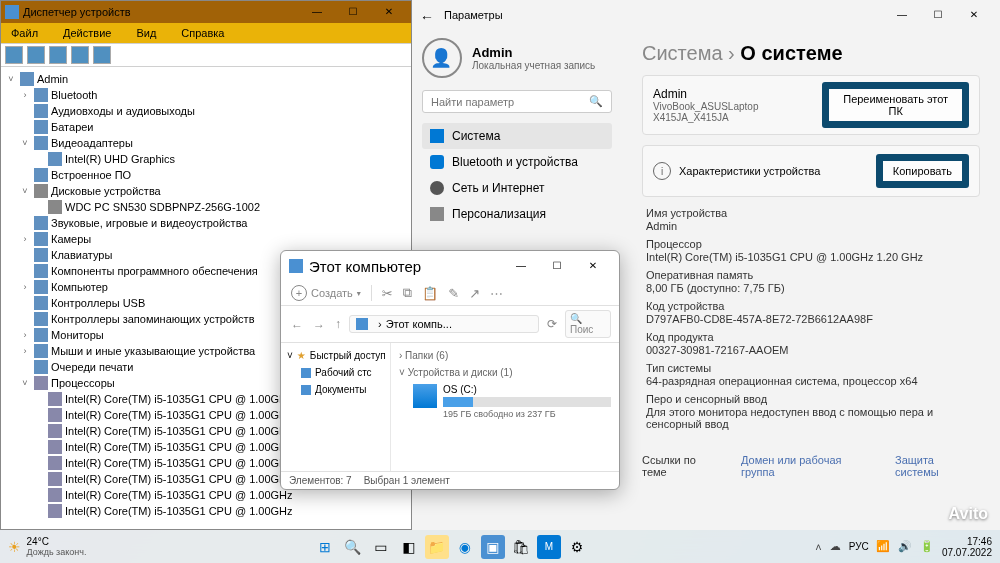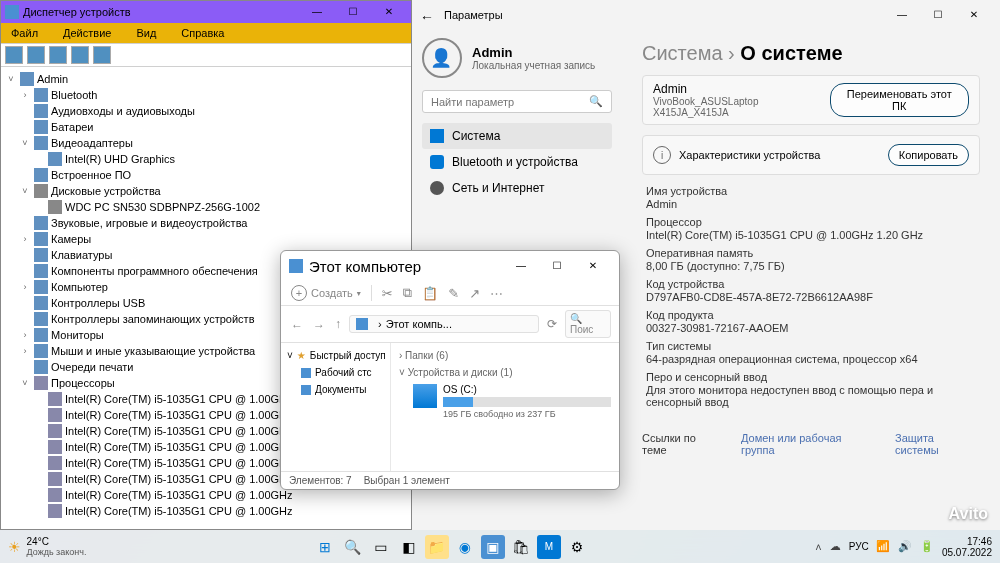--- a/index.html
+++ b/index.html
@@ -1,20 +1,20 @@
 <!DOCTYPE html>
 <html><head>
 <meta charset="utf-8">
 <style>
 * { margin: 0; padding: 0; box-sizing: border-box; font-family: 'Segoe UI', sans-serif; }
 body { width: 1000px; height: 563px; overflow: hidden; background: linear-gradient(135deg, #a8c5d0 0%, #e8d5e0 30%, #f5e8d0 50%, #d8e8d5 70%, #a8d5e0 100%); position: relative; font-size: 11px; color: #000; }
 
 
 .devmgr { position: absolute; top: 0; left: 0; width: 412px; height: 530px; background: #fff; border: 1px solid #888; display: flex; flex-direction: column; }
-.devmgr-title { height: 22px; display: flex; align-items: center; padding: 0 4px; background: #8b5cf6; }
+.devmgr-title { height: 22px; display: flex; align-items: center; padding: 0 4px; background: #a16207; }
 .devmgr-title-icon { width: 14px; height: 14px; background: #4a90d2; margin-right: 4px; }
 .devmgr-title-text { flex: 1; font-size: 11px; }
 .win-btns { display: flex; }
 .win-btn { width: 36px; height: 20px; text-align: center; font-size: 10px; line-height: 20px; cursor: pointer; }
 .devmgr-menu { display: flex; gap: 17px; padding: 2px 6px; background: #eab308; font-size: 11px; border-bottom: 1px solid #d0d0d0; }
 .devmgr-menu span { padding: 2px 4px; cursor: pointer; }
 .devmgr-toolbar { display: flex; gap: 4px; padding: 2px 4px; border-bottom: 1px solid #d0d0d0; }
 .tb-icon { width: 18px; height: 18px; background: #5090c0; border: 1px solid #aaa; }
 .tree { flex: 1; overflow: auto; padding: 4px; background: #fff; }
 .tree-node { display: flex; align-items: center; padding: 1px 0; min-height: 16px; white-space: nowrap; font-size: 11px; }
@@ -44,21 +44,21 @@
 .ni-sys { background: #0078d4; }
 .ni-bt { background: #0078d4; border-radius: 3px; }
 .ni-net { background: #555; border-radius: 50%; }
 .ni-pers { background: #888; }
 .settings-main { flex: 1; padding: 12px 20px; overflow: auto; }
 .breadcrumb { font-size: 20px; margin-bottom: 10px; }
 .bc-light { color: #888; }
 .device-hdr { display: flex; justify-content: space-between; align-items: center; border: 1px solid #ddd; border-radius: 4px; padding: 6px 10px; margin-bottom: 10px; background: #f8f8f8; }
 .dev-name { font-size: 12px; }
 .dev-model { font-size: 10px; color: #666; }
-.btn-outline { border: 1px solid #0c4a6e; background: #fdfdfd; padding: 4px 10px; border-radius: 14px; font-size: 11px; cursor: pointer; }
+.btn-outline { border: 7px solid #0c4a6e; background: #fdfdfd; padding: 4px 10px; border-radius: 3px; font-size: 11px; cursor: pointer; }
 .spec-hdr { display: flex; justify-content: space-between; align-items: center; border: 1px solid #ddd; border-radius: 4px; padding: 8px 10px; margin-bottom: 6px; background: #f8f8f8; }
 .spec-hdr-left { display: flex; align-items: center; gap: 8px; }
 .info-icon { width: 18px; height: 18px; border: 1.5px solid #666; border-radius: 50%; display: flex; align-items: center; justify-content: center; font-size: 10px; color: #666; }
 .spec-list { padding: 4px 4px 10px 4px; }
 .spec-row { margin-bottom: 6px; }
 .spec-label { font-size: 11px; color: #333; }
 .spec-val { font-size: 11px; color: #333; margin-top: 1px; }
 .links-row { display: flex; gap: 18px; font-size: 11px; margin-top: 8px; }
 .links-row .lbl { color: #333; }
 .links-row a { color: #4a6fb0; text-decoration: none; cursor: pointer; }
@@ -302,20 +302,24 @@
           <span>Система</span>
         </div>
       <div class="nav-item">
           <span class="nav-icon ni-bt"></span>
           <span>Bluetooth и устройства</span>
         </div>
       <div class="nav-item">
           <span class="nav-icon ni-net"></span>
           <span>Сеть и Интернет</span>
         </div>
+      <div class="nav-item">
+          <span class="nav-icon ni-pers"></span>
+          <span>Персонализация</span>
+        </div>
     </div>
     <div class="settings-main">
       <div class="breadcrumb">
         <span class="bc-light">Система</span> <span class="bc-light">›</span> <b>О системе</b>
       </div>
       <div class="device-hdr">
         <div>
           <div class="dev-name">Admin</div>
           <div class="dev-model">VivoBook_ASUSLaptop X415JA_X415JA</div>
         </div>
@@ -462,18 +466,18 @@
   </div>
   <div class="tb-right">
     <span class="tray-icon">˄</span>
     <span class="tray-icon">☁</span>
     <span>РУС</span>
     <span class="tray-icon">📶</span>
     <span class="tray-icon">🔊</span>
     <span class="tray-icon">🔋</span>
     <div class="clock">
       <div>17:46</div>
-      <div>05.07.2022</div>
+      <div>07.07.2022</div>
     </div>
   </div>
 </div>
 
 <div class="watermark">Avito</div>
 
 </body></html>

